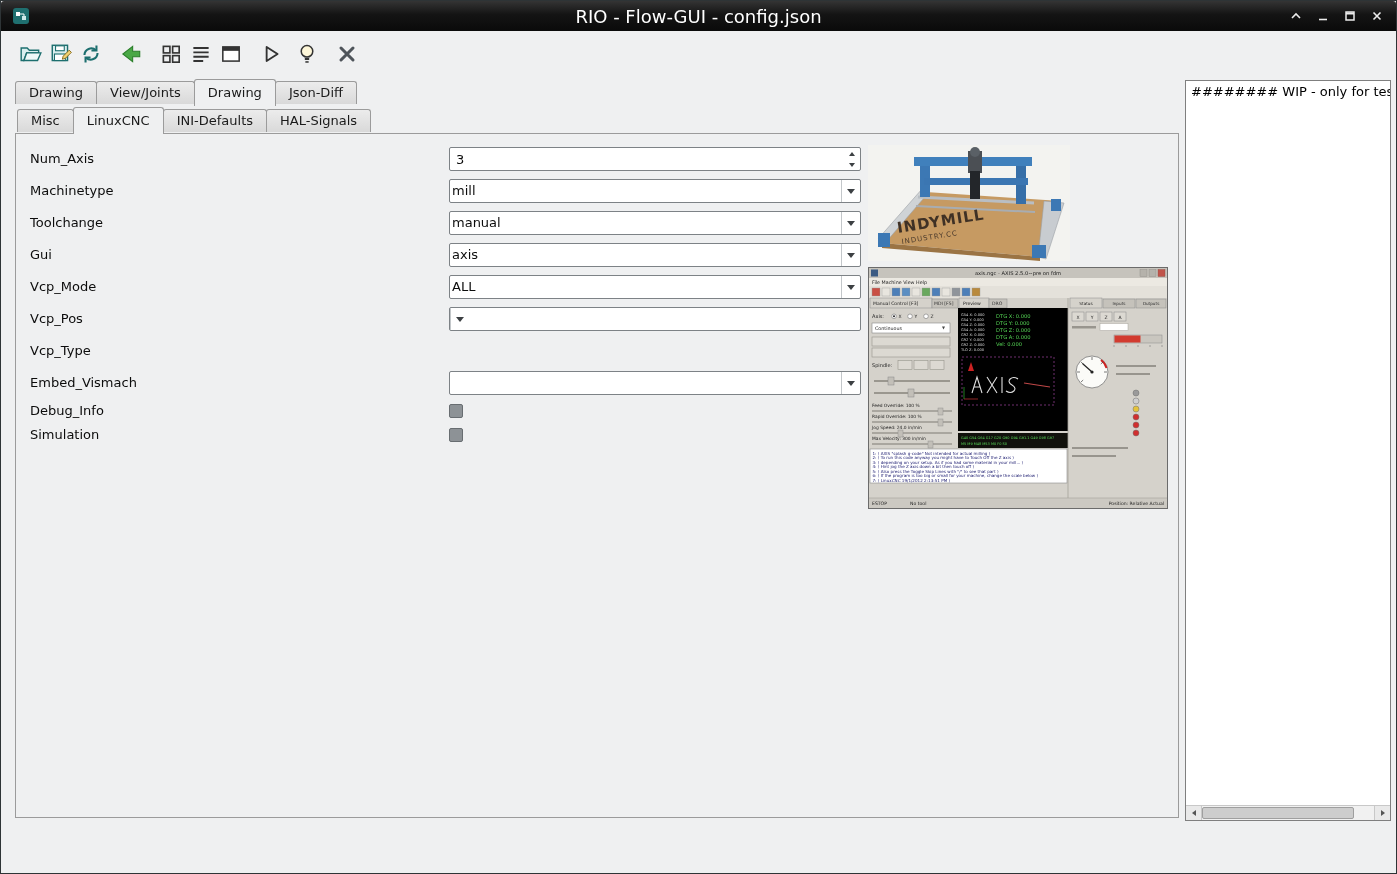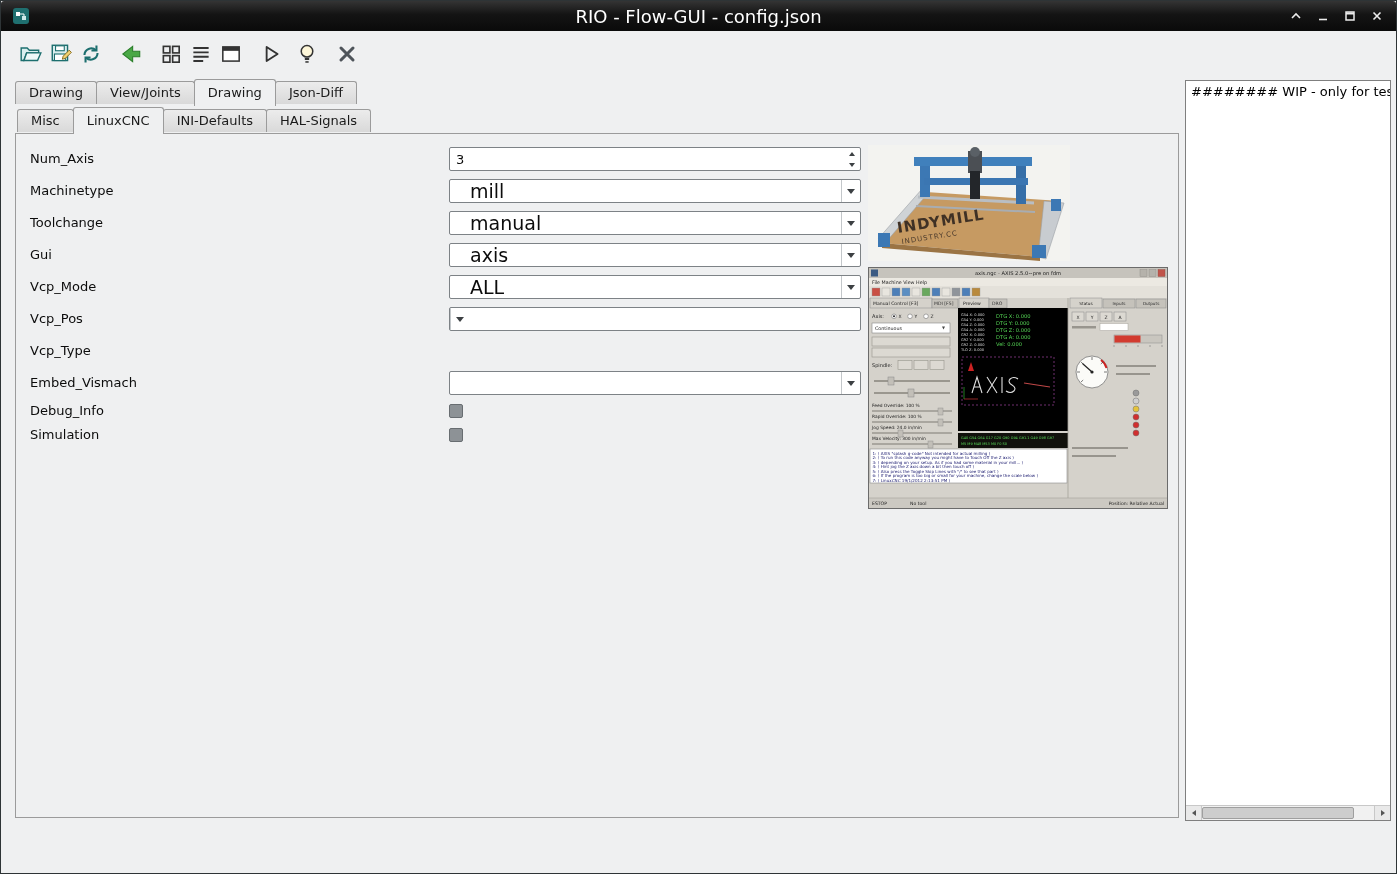--- a/index.html
+++ b/index.html
@@ -18,21 +18,21 @@
   
   .tabs{position:absolute;display:flex;align-items:center}
   .main-tabs{left:14px;top:78px;height:27px}
   .options-tabs{left:16px;top:106px;height:27px;z-index:3}
   .tab{height:23px;padding:0 13px;line-height:22px;font-size:13px;color:#1a1a1a;background:linear-gradient(#ececec,#d9d9d9);border:1px solid #9b9b9b;border-bottom:none;border-top-left-radius:3px;border-top-right-radius:3px;margin-right:-1px;cursor:pointer;white-space:nowrap}
   .tab.active{height:27px;line-height:26px;background:#eff0f1;position:relative;z-index:4}
   
   .pane{position:absolute;left:14px;top:132px;width:1164px;height:685px;border:1px solid #9b9b9b;background:#eff0f1;z-index:1}
   .form-label{position:absolute;left:14px;height:24px;line-height:24px;font-size:13px;color:#0c0c0c;white-space:nowrap}
   .field{position:absolute;left:433px;width:412px;height:24px;background:#fff;border:1px solid #7d8286;border-radius:2px;display:flex}
-  .field .value{flex:1;font-size:19px;line-height:22px;padding:0 20px;color:#0c0c0c;overflow:hidden;white-space:nowrap}
+  .field .value{flex:1;font-size:13px;line-height:22px;padding:0 2px;color:#0c0c0c;overflow:hidden;white-space:nowrap}
   .spin-input{flex:1;border:none;outline:none;font:13px "DejaVu Sans",sans-serif;padding:0 6px;background:transparent;color:#0c0c0c}
   .spin-buttons{width:17px;display:flex;flex-direction:column}
   .spin-btn{flex:1;display:flex;align-items:center;justify-content:center;cursor:pointer}
   .combo-btn{width:19px;border-left:1px solid #c3c7ca;display:flex;align-items:center;justify-content:center;cursor:pointer}
   .tri-up{width:0;height:0;border-left:3.5px solid transparent;border-right:3.5px solid transparent;border-bottom:4.5px solid #3c4043}
   .tri-down{width:0;height:0;border-left:3.5px solid transparent;border-right:3.5px solid transparent;border-top:4.5px solid #3c4043}
   .combo-btn .tri-down{border-left-width:4px;border-right-width:4px;border-top-width:5px}
   .checkbox{position:absolute;left:433px;width:14px;height:14px;background:#8d9296;border:1px solid #686d71;border-radius:2px;cursor:pointer}
   .photo{position:absolute;overflow:hidden}
   

